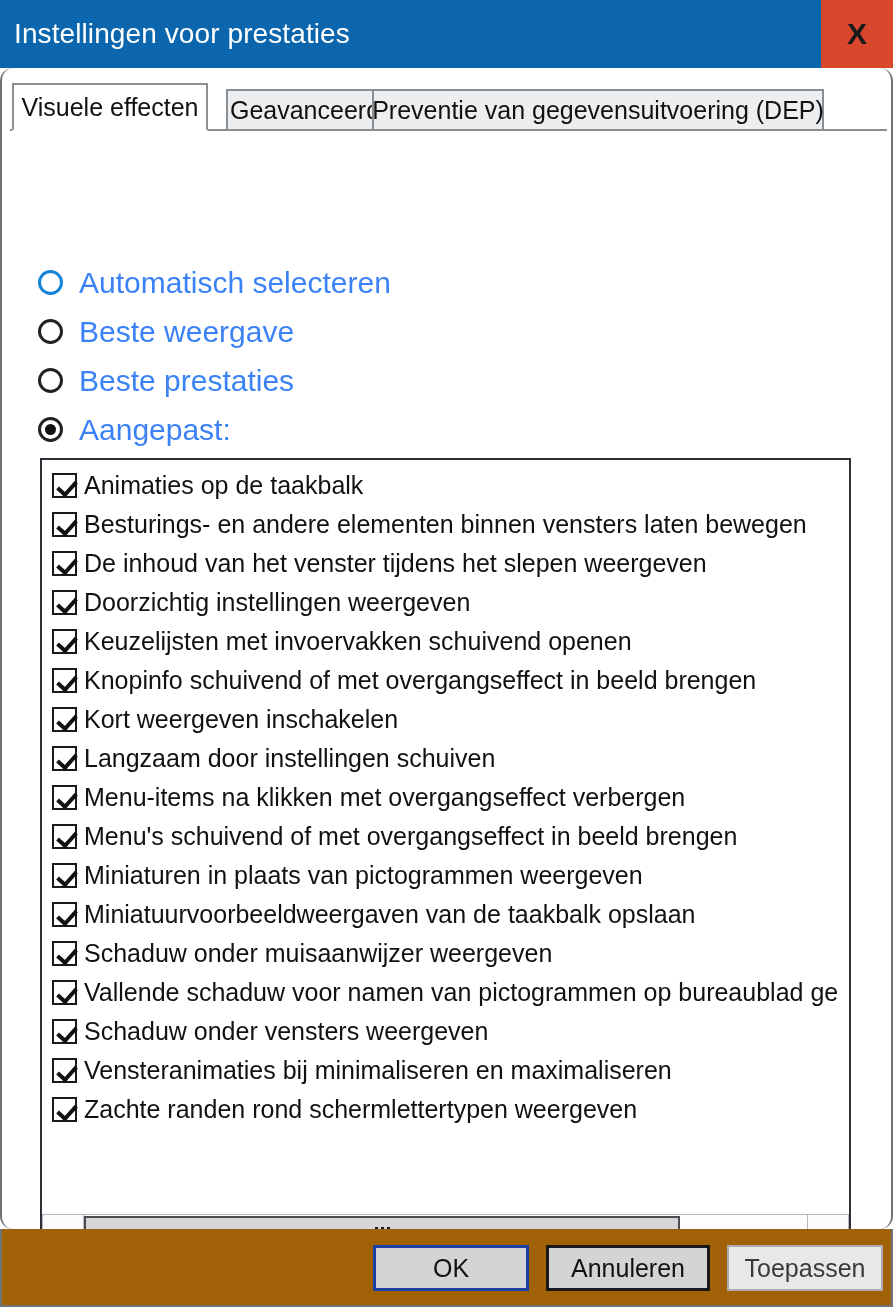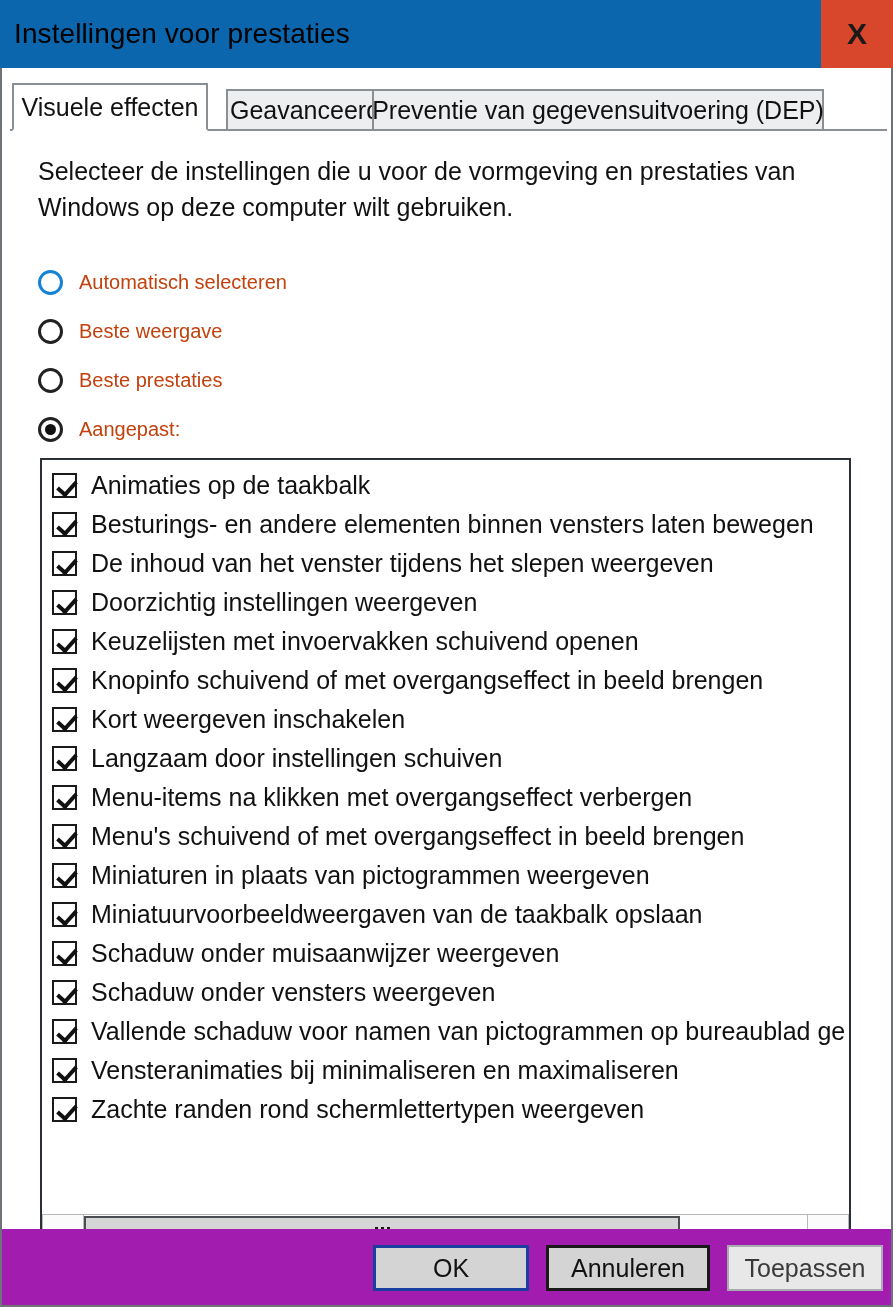--- a/index.html
+++ b/index.html
@@ -23,21 +23,21 @@
   
   .titlebar {
     position: absolute;
     left: 0; top: 0;
     width: 893px; height: 68px;
     background: #0b66ad;
     display: flex;
     align-items: center;
   }
   .title-text {
-    color: #000000;
+    color: #ffffff;
     font-size: 28px;
     letter-spacing: 0.1px;
     padding-left: 14px;
     white-space: nowrap;
   }
   .close-button {
     position: absolute;
     right: 0; top: 0;
     width: 72px; height: 68px;
     background: #d8472c;
@@ -51,20 +51,21 @@
   }
 
   
   .client {
     position: absolute;
     left: 0; top: 68px;
     width: 893px; height: 1161px;
     background: #ffffff;
     border-left: 2px solid #6e7378;
     border-right: 2px solid #6e7378;
+    border-radius: 13px;
   }
 
   
   .tabstrip {
     position: absolute;
     left: 0; top: 13px;
     width: 893px; height: 50px;
   }
   .tab {
     position: absolute;
@@ -130,22 +131,22 @@
   .radio.checked::after {
     content: "";
     position: absolute;
     left: 50%; top: 50%;
     width: 11px; height: 11px;
     margin: -5.5px 0 0 -5.5px;
     border-radius: 50%;
     background: #111111;
   }
   .radio-label {
-    font-size: 20px;
-    color: #c2410c;
+    font-size: 30px;
+    color: #3b82f6;
     margin-left: 16px;
     white-space: nowrap;
   }
 
   
   .listbox {
     position: absolute;
     left: 38px; top: 390px;
     width: 811px; height: 801px;
     background: #ffffff;
@@ -178,21 +179,21 @@
     position: absolute;
     left: 7px; top: 2px;
     width: 8px; height: 15px;
     border: solid #111111;
     border-width: 0 4px 4px 0;
     transform: rotate(42deg);
   }
   .list-label {
     font-size: 25px;
     color: #111111;
-    margin-left: 14px;
+    margin-left: 7px;
   }
 
   
   .hscroll {
     position: absolute;
     left: 0; bottom: 0;
     width: 100%; height: 44px;
     background: #ffffff;
     border-top: 1px solid #ffffff;
     display: flex;
@@ -237,21 +238,21 @@
     display: block;
     width: 3px; height: 17px;
     background: #1a1a1a;
   }
 
   
   .footer {
     position: absolute;
     left: 0; top: 1229px;
     width: 893px; height: 78px;
-    background: #a21caf;
+    background: #a16207;
     border-left: 2px solid #6e7378;
     border-right: 2px solid #6e7378;
     border-bottom: 2px solid #6e7378;
   }
   .btn {
     position: absolute;
     top: 16px;
     height: 46px;
     background: #d8d8d8;
     font-size: 25px;
@@ -278,21 +279,20 @@
 
   <div class="client">
 
     <div class="tabstrip">
       <div class="tab active" id="tab0">Visuele effecten</div>
       <div class="tab" id="tab1">Geavanceerd</div>
       <div class="tab" id="tab2">Preventie van gegevensuitvoering (DEP)</div>
     </div>
     <div class="tabpanel-line"></div>
 
-    <div class="instructions">Selecteer de instellingen die u voor de vormgeving en prestaties van Windows op deze computer wilt gebruiken.</div>
 
     <div class="radio-group">
       <div class="radio-row">
         <span class="radio focus"></span>
         <span class="radio-label">Automatisch selecteren</span>
       </div>
       <div class="radio-row">
         <span class="radio"></span>
         <span class="radio-label">Beste weergave</span>
       </div>
@@ -355,25 +355,25 @@
           <div class="list-row">
             <span class="checkbox checked"></span>
             <span class="list-label">Miniatuurvoorbeeldweergaven van de taakbalk opslaan</span>
           </div>
           <div class="list-row">
             <span class="checkbox checked"></span>
             <span class="list-label">Schaduw onder muisaanwijzer weergeven</span>
           </div>
           <div class="list-row">
             <span class="checkbox checked"></span>
+            <span class="list-label">Vallende schaduw voor namen van pictogrammen op bureaublad ge</span>
+          </div>
+          <div class="list-row">
+            <span class="checkbox checked"></span>
             <span class="list-label">Schaduw onder vensters weergeven</span>
-          </div>
-          <div class="list-row">
-            <span class="checkbox checked"></span>
-            <span class="list-label">Vallende schaduw voor namen van pictogrammen op bureaublad ge</span>
           </div>
           <div class="list-row">
             <span class="checkbox checked"></span>
             <span class="list-label">Vensteranimaties bij minimaliseren en maximaliseren</span>
           </div>
           <div class="list-row">
             <span class="checkbox checked"></span>
             <span class="list-label">Zachte randen rond schermlettertypen weergeven</span>
           </div>
         </div>

